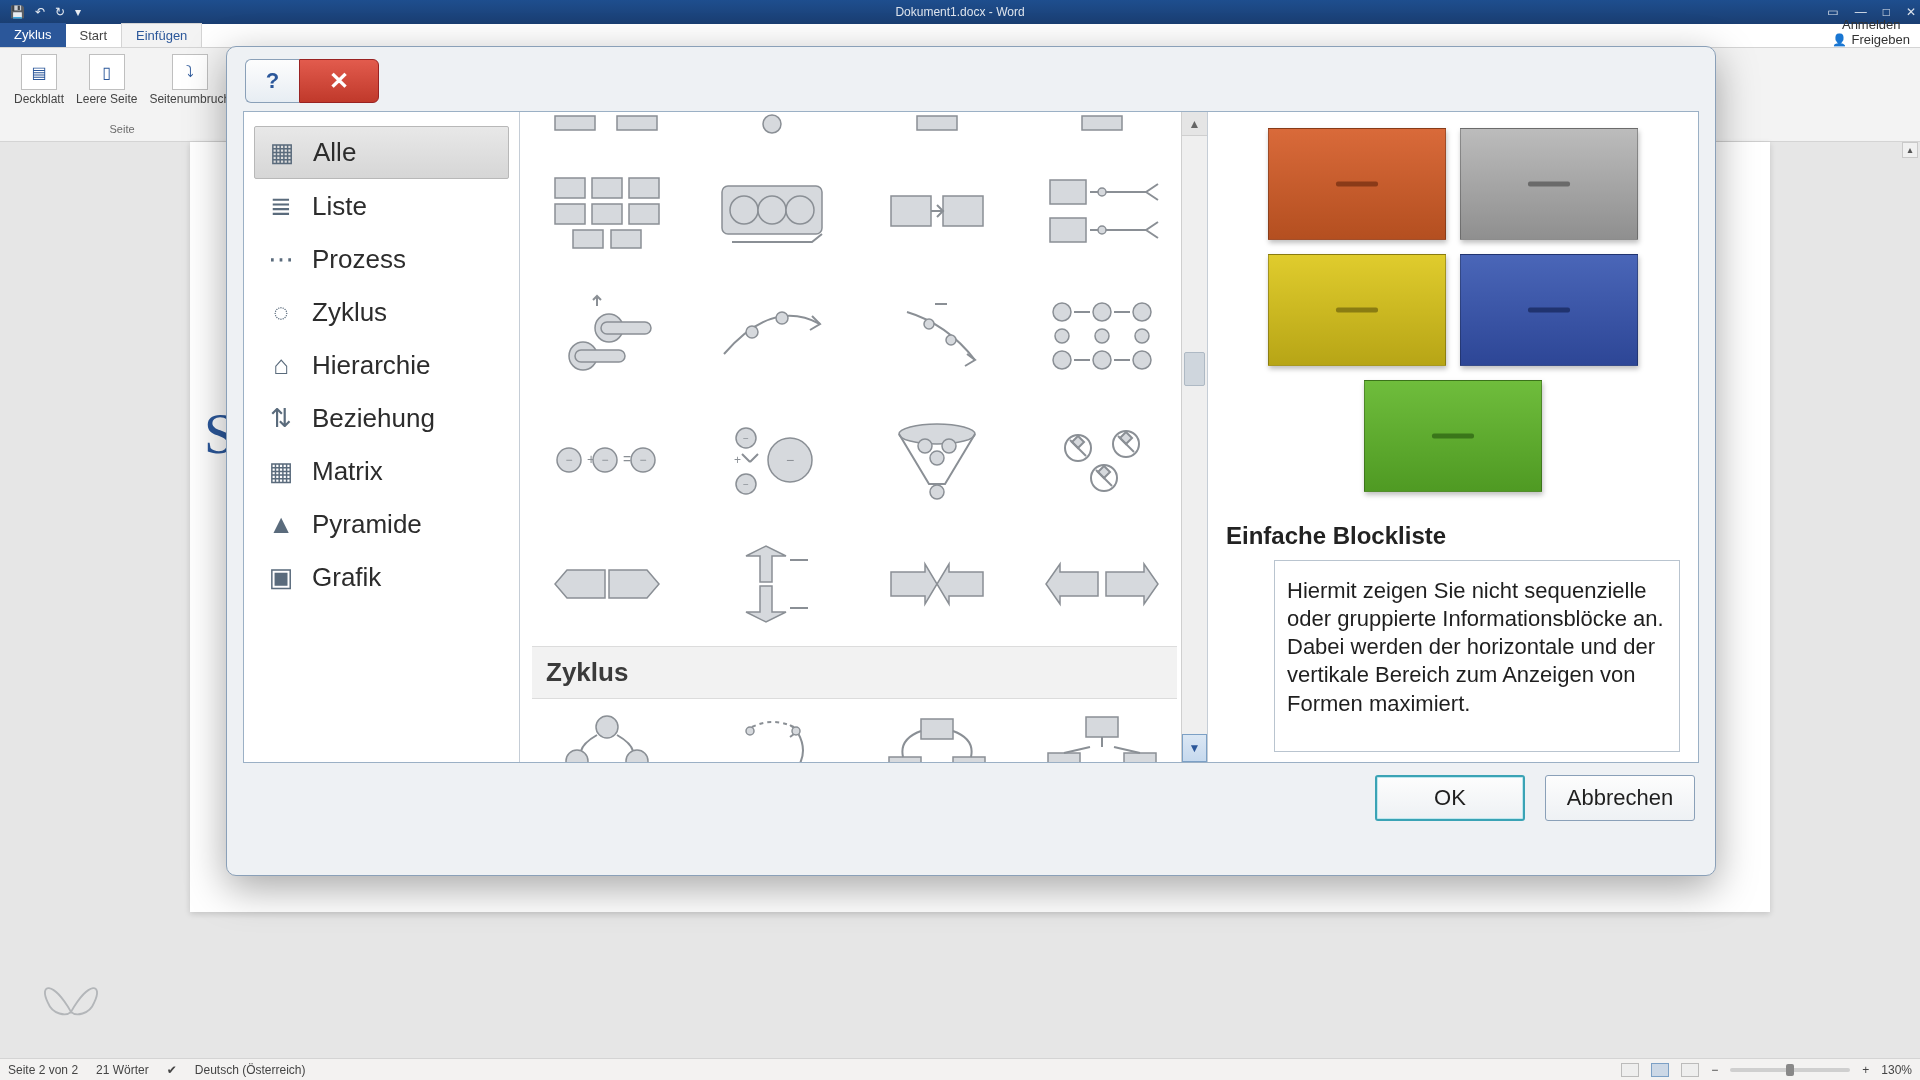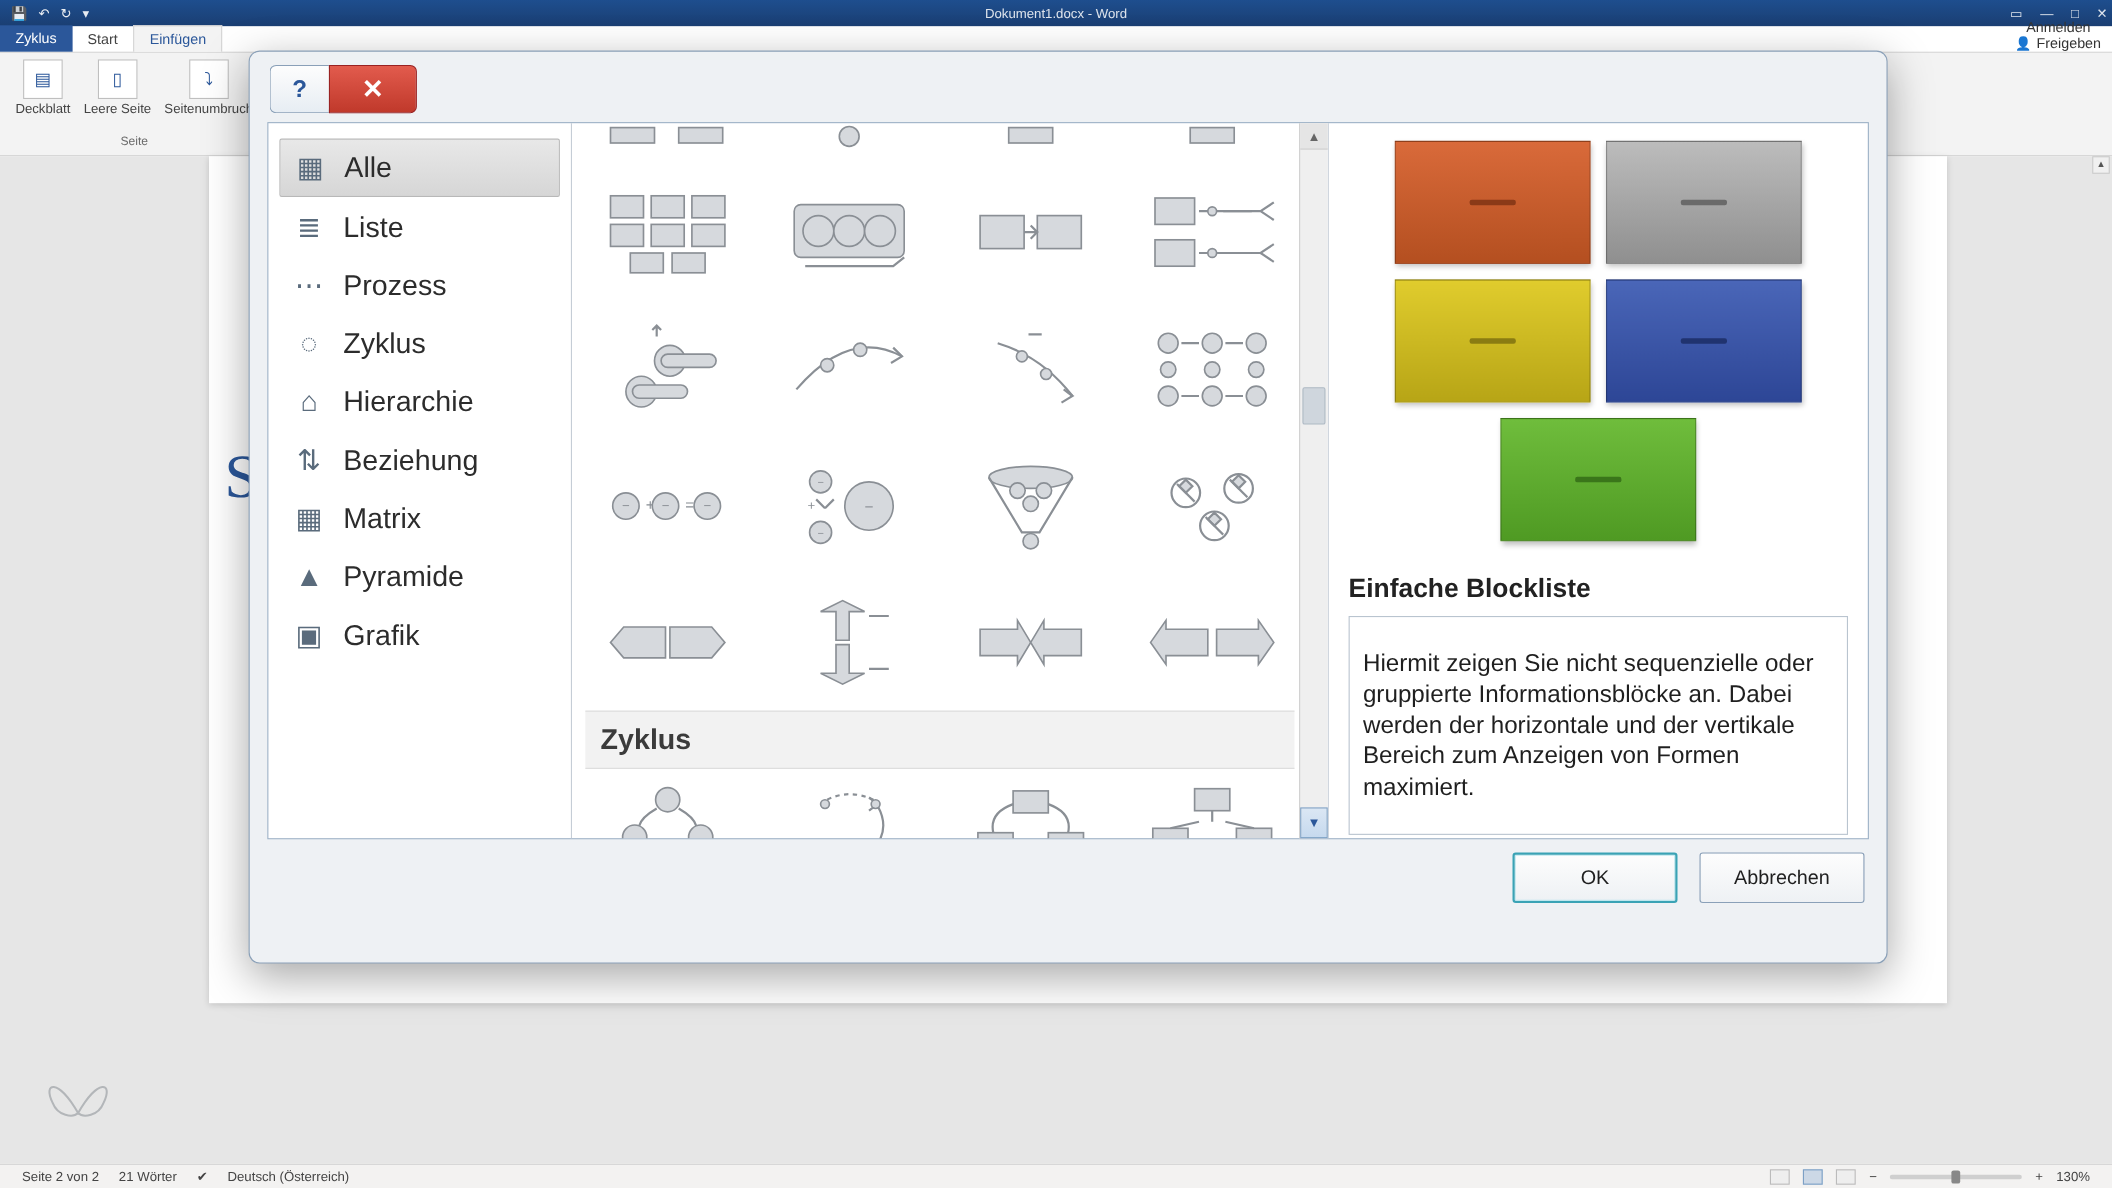--- a/index.html
+++ b/index.html
@@ -65,28 +65,28 @@
 .preview-grid { display:flex; flex-wrap:wrap; gap:14px; justify-content:center; margin-bottom: 24px;}
 .p-card { width:178px; height:112px; border:1px solid rgba(0,0,0,.25); position:relative; box-shadow: 1px 3px 5px rgba(0,0,0,.25);}
 .p-card .dash { position:absolute; left:50%; top:50%; transform:translate(-50%,-50%); width:42px; height:5px; border-radius:2px;}
 .c-orange { background: linear-gradient(#d96a3a,#b44f20);} .c-orange .dash{ background:#8a3a18;}
 .c-gray   { background: linear-gradient(#bcbcbc,#8f8f8f);} .c-gray .dash{ background:#6a6a6a;}
 .c-yellow { background: linear-gradient(#e0cc2d,#b7a516);} .c-yellow .dash{ background:#8a7c12;}
 .c-blue   { background: linear-gradient(#4a66b8,#2d4696);} .c-blue .dash{ background:#20336f;}
 .c-green  { background: linear-gradient(#6fbd3c,#4f9a23);} .c-green .dash{ background:#3a761a;}
 
 .preview-title { font-size: 24px; font-weight:700; color:#222; margin: 6px 0 10px; }
-.preview-desc-box { border:1px solid #b9c4cf; flex:1; padding: 28px 12px; font-size: 22px; line-height:1.28; color:#1f1f1f; }
+.preview-desc-box { border:1px solid #b9c4cf; flex:1; padding: 16px 12px; font-size: 22px; line-height:1.28; color:#1f1f1f;margin-left:48px; }
 
 .dialog-footer { display:flex; justify-content:flex-end; gap:20px; padding: 0 20px 18px; }
-.dlg-btn { min-width: 150px; height: 46px; border:1px solid #8aa0b8; background:linear-gradient(#fdfdfd,#eef1f4); font-size:18px; color:#1f1f1f; border-radius:3px;}
+.dlg-btn { min-width: 150px; height: 46px; border:1px solid #8aa0b8; background:linear-gradient(#fdfdfd,#eef1f4); font-size:22px; color:#1f1f1f; border-radius:3px;}
 .dlg-btn.primary { border:2px solid #3aa3b5; box-shadow: inset 0 0 0 1px #bfe7ee; }
 
 
-.statusbar { position:absolute; bottom:0; left:0; right:0; height:22px; background:#f3f2f1; border-top:1px solid #d4d4d4; display:flex; align-items:center; font-size:12px; color:#444; padding: 0 20px; justify-content:space-between;}
+.statusbar { position:absolute; bottom:0; left:0; right:0; height:22px; background:#f3f2f1; border-top:1px solid #d4d4d4; display:flex; align-items:center; font-size:12px; color:#444; padding: 0 8px; justify-content:space-between;}
 .statusbar .left { display:flex; gap:18px; align-items:center;}
 .statusbar .right { display:flex; gap:12px; align-items:center;}
 .statusbar .view-btn { width:18px; height:14px; border:1px solid #bbb; background:#eee;}
 .statusbar .view-btn.active { background:#ccd8e6; border-color:#7ca0c5;}
 .statusbar .slider { width:120px; height:4px; background:#cfcfcf; position:relative; border-radius:2px;}
 .statusbar .slider .knob { position:absolute; top:-4px; left:56px; width:8px; height:12px; background:#888; border-radius:2px;}
 
 
 .bfly { position:absolute; left:34px; bottom:30px; width:74px; height:60px; opacity:.55;}
 .bfly svg { width:100%; height:100%; }

